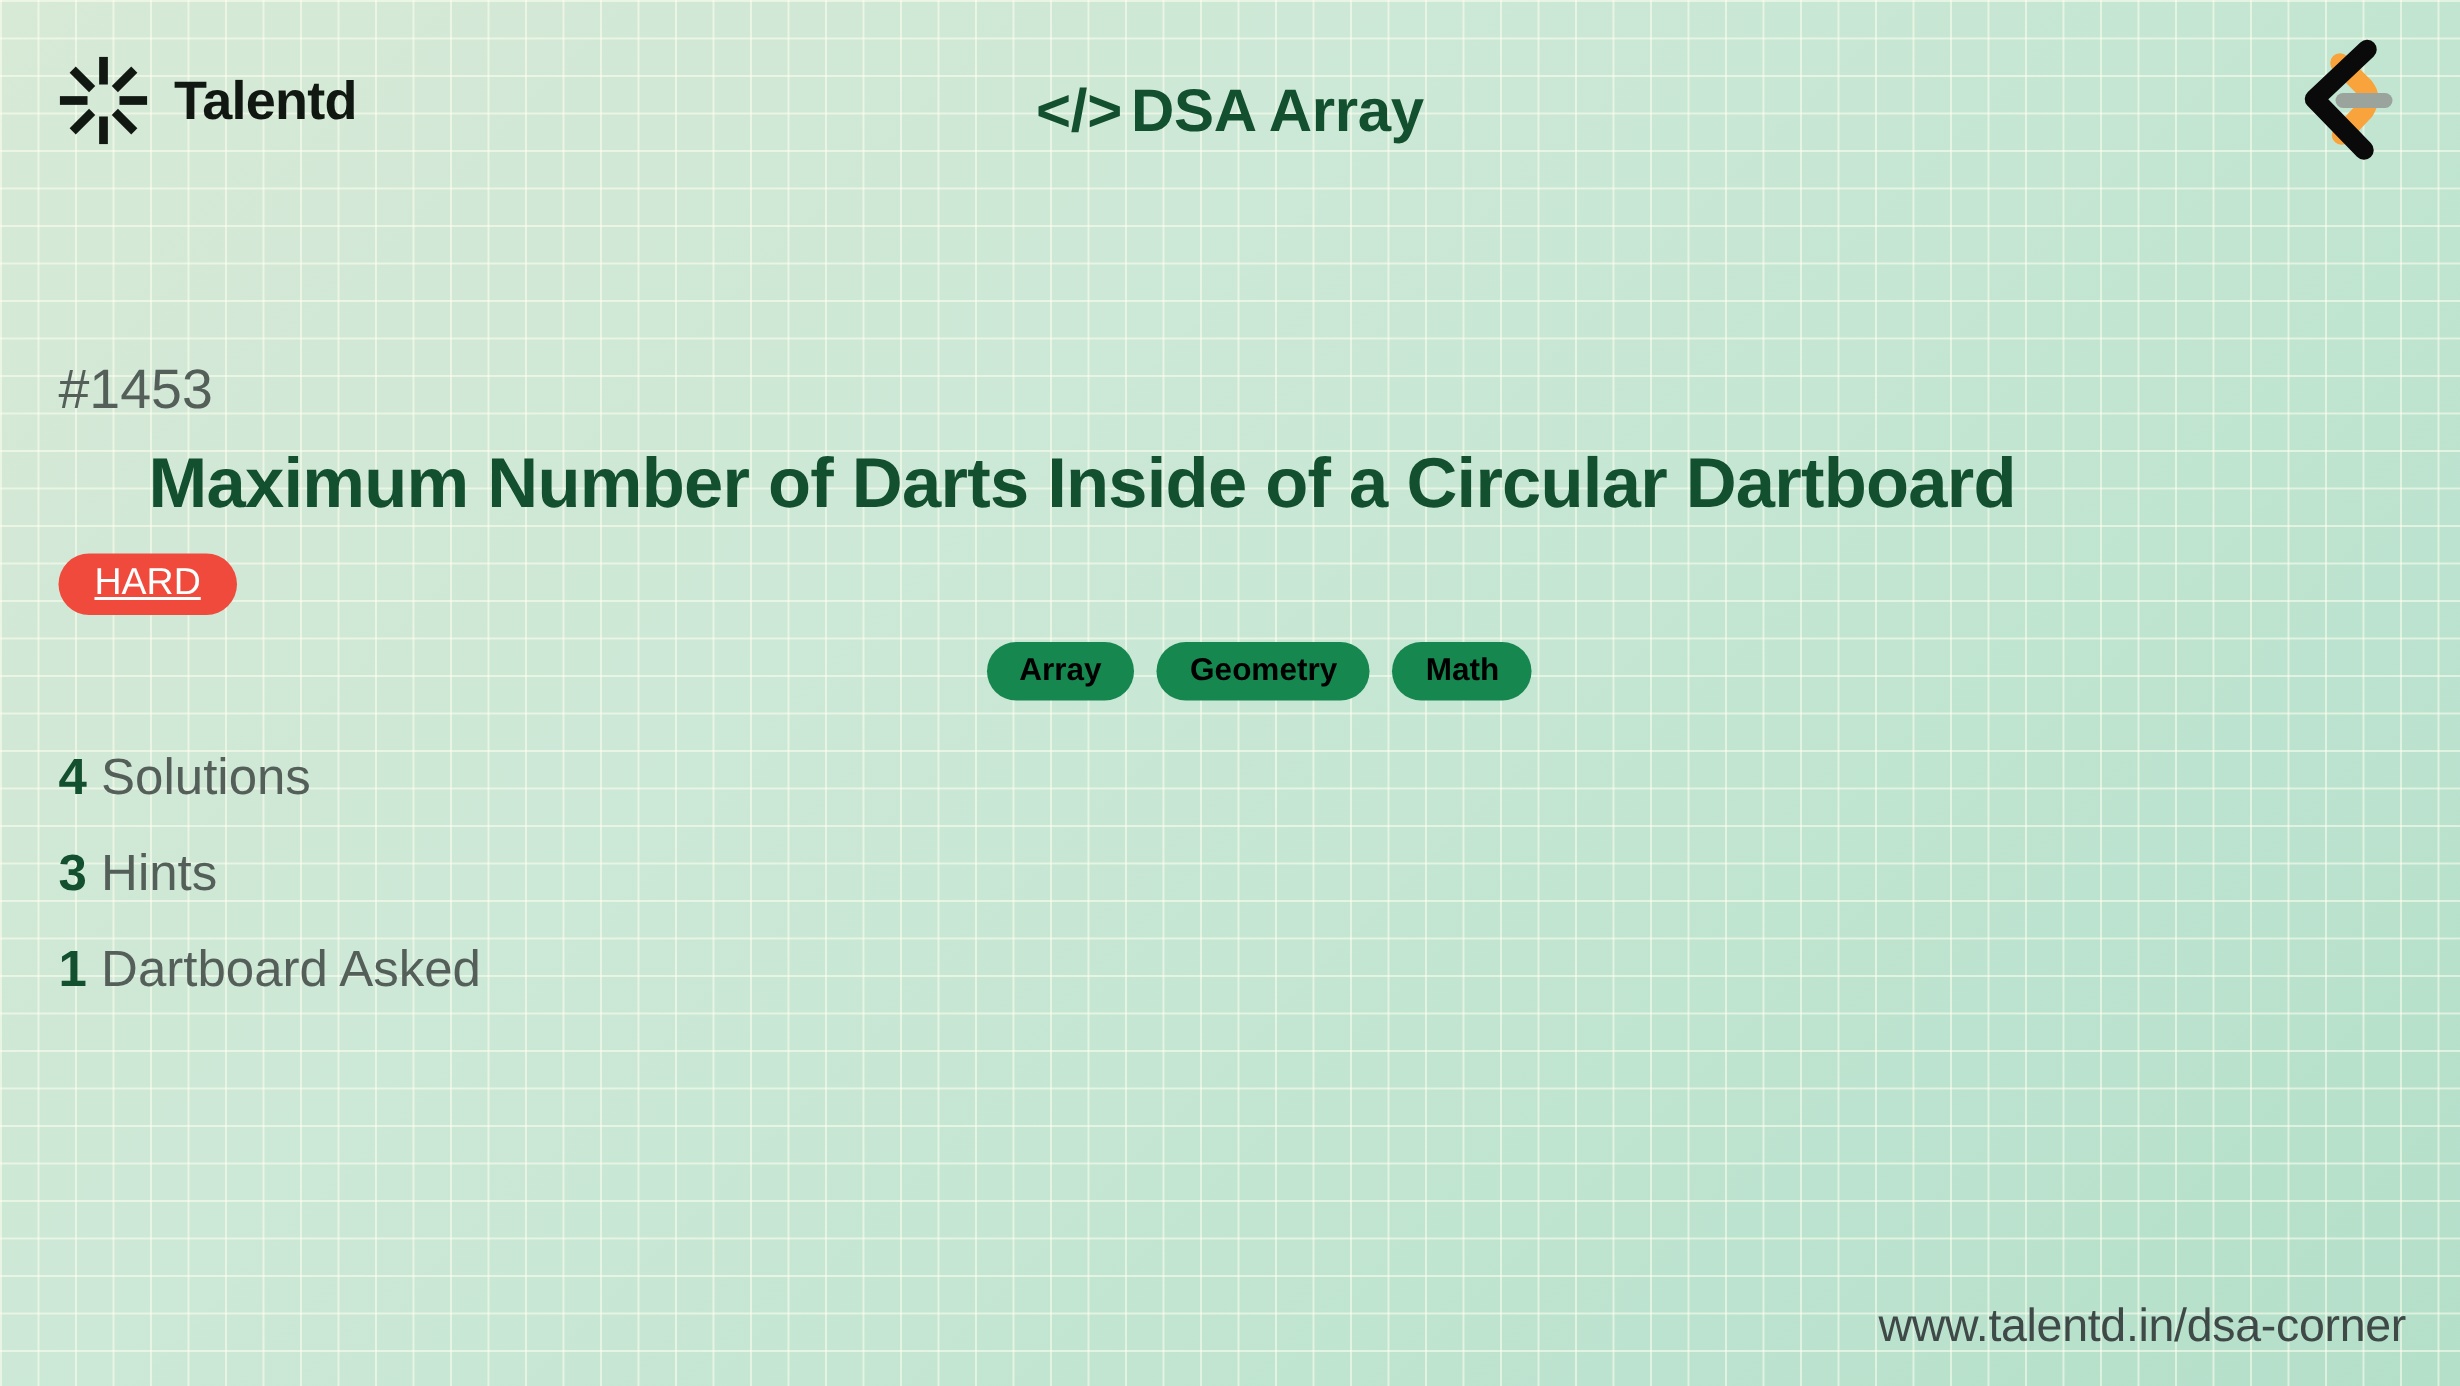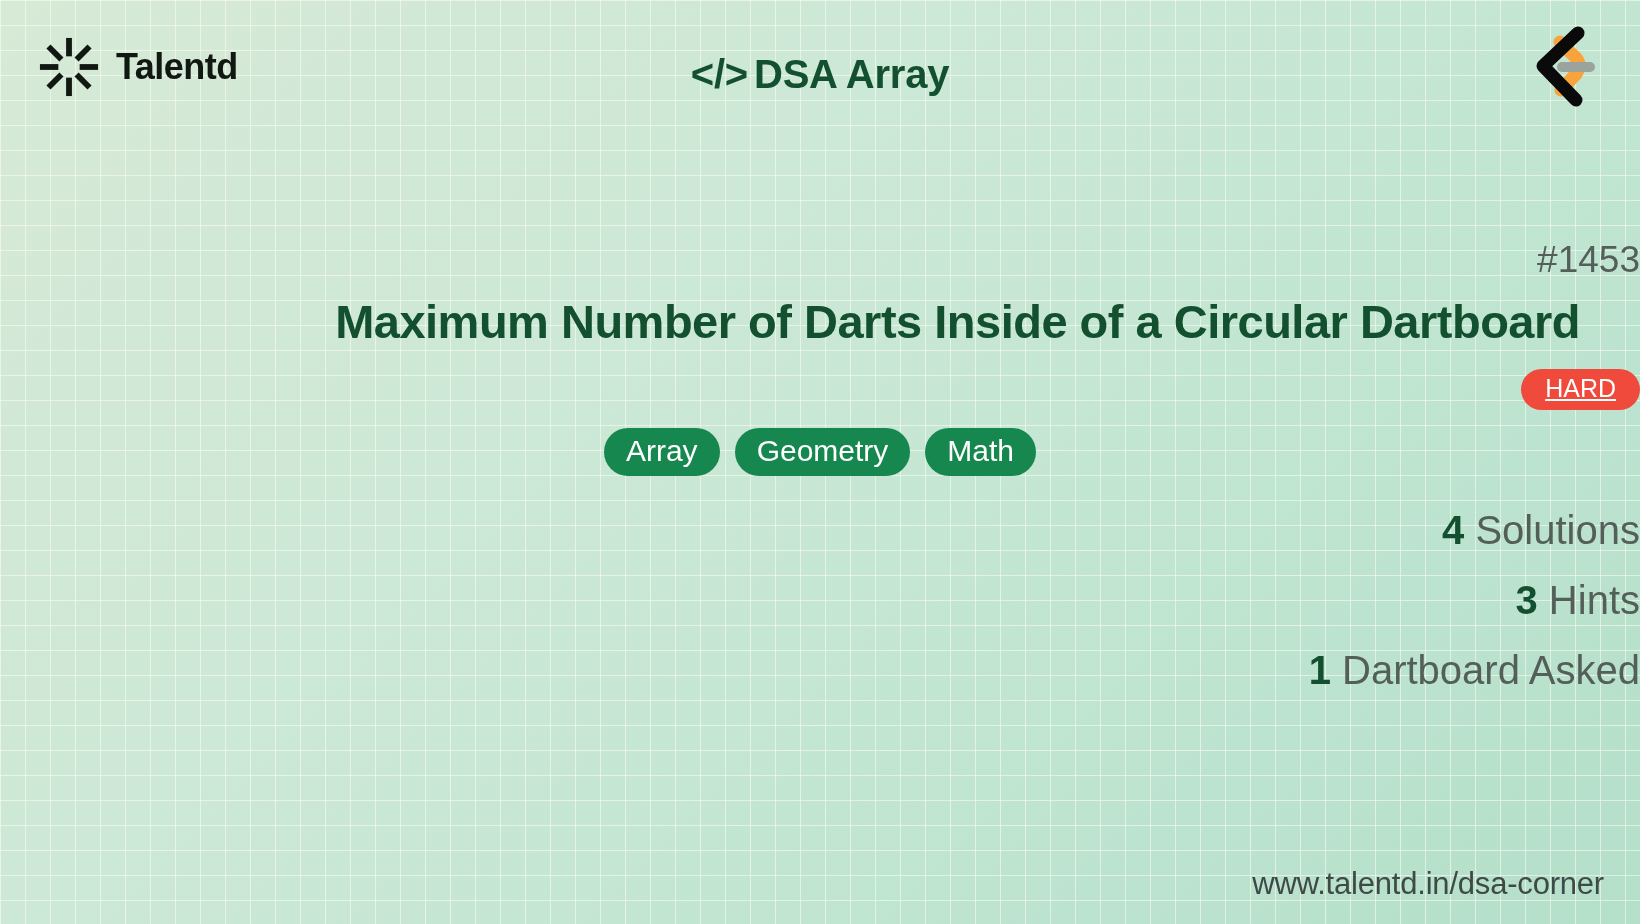--- a/index.html
+++ b/index.html
@@ -73,21 +73,22 @@
     top: 22px;
     width: 86px;
     height: 92px;
   }
 
   
   #main {
     position: absolute;
     left: 0; right: 0;
     top: 240px;
-    text-align: right;
+    text-align: left;
+    padding-left: 39px;
   }
 
   #problem-number {
     font-size: 37px;
     color: #555f5a;
     font-weight: 400;
     line-height: 1.1;
     margin-bottom: 14px;
   }
 
@@ -117,31 +118,31 @@
 
   #tags-row {
     display: flex;
     justify-content: center;
     gap: 15px;
     margin-bottom: 34px;
   }
 
   .tag-pill {
     background: #16874f;
-    color: #ffffff;
-    font-size: 30px;
-    font-weight: 400;
+    color: #000000;
+    font-size: 21px;
+    font-weight: 700;
     padding: 8px 22px 10px;
     border-radius: 999px;
     line-height: 1;
     white-space: nowrap;
   }
 
   .stat-line {
-    font-size: 40px;
+    font-size: 34px;
     color: #555f5a;
     font-weight: 400;
     line-height: 1;
     margin-bottom: 30px;
   }
   .stat-line .stat-value {
     font-weight: 700;
     color: #13502f;
   }
   .stat-line .stat-label { font-weight: 400; }

